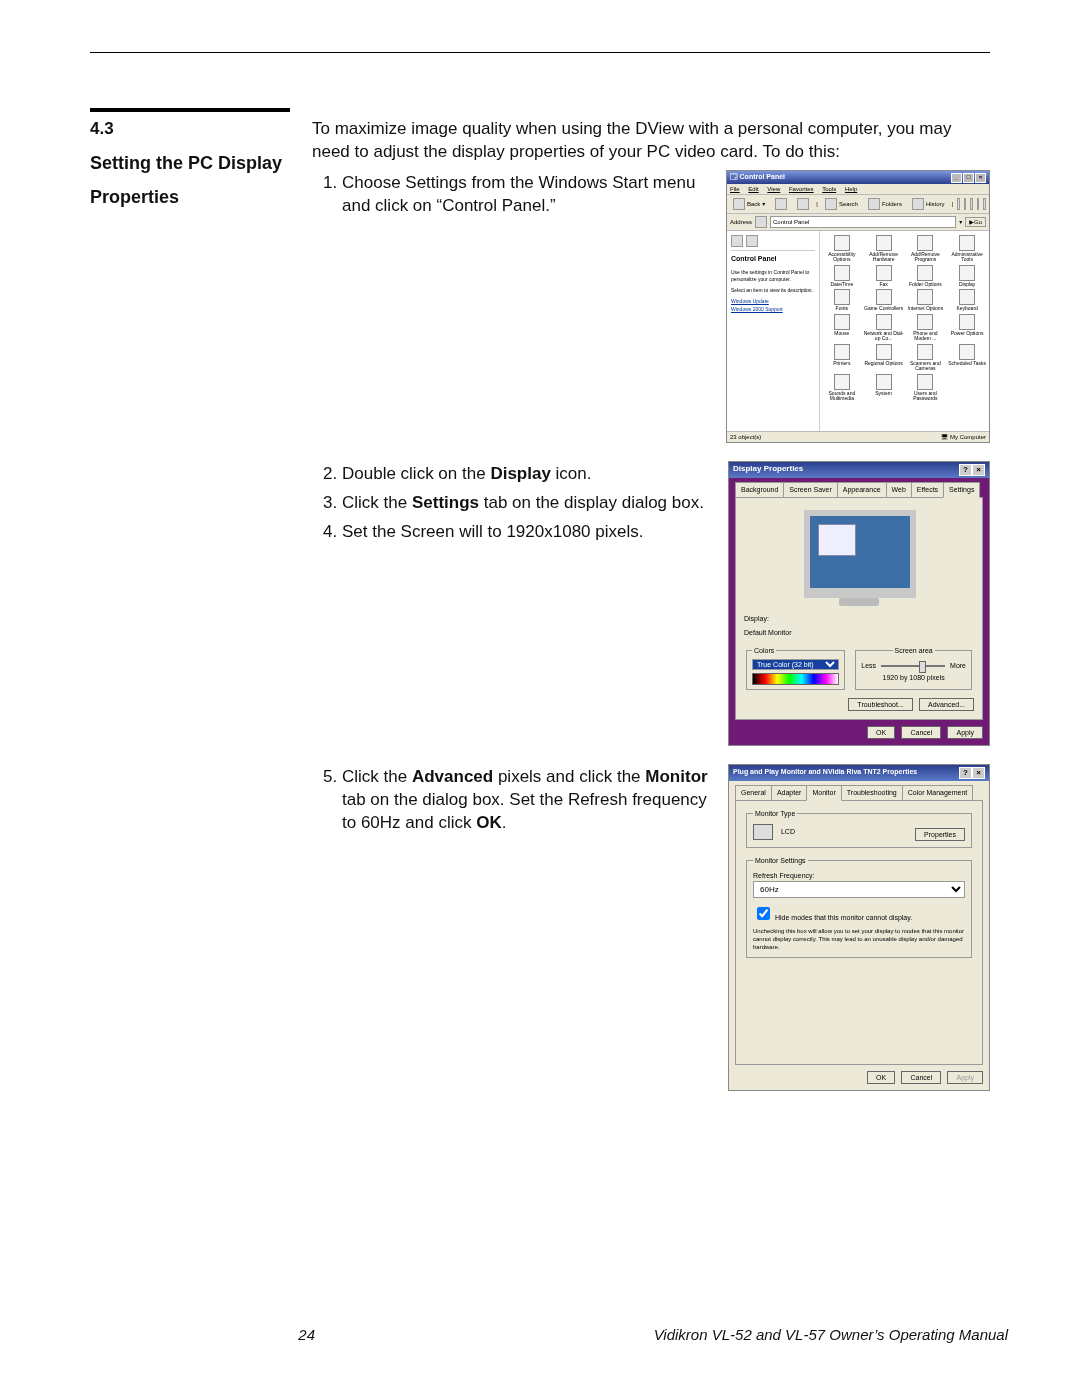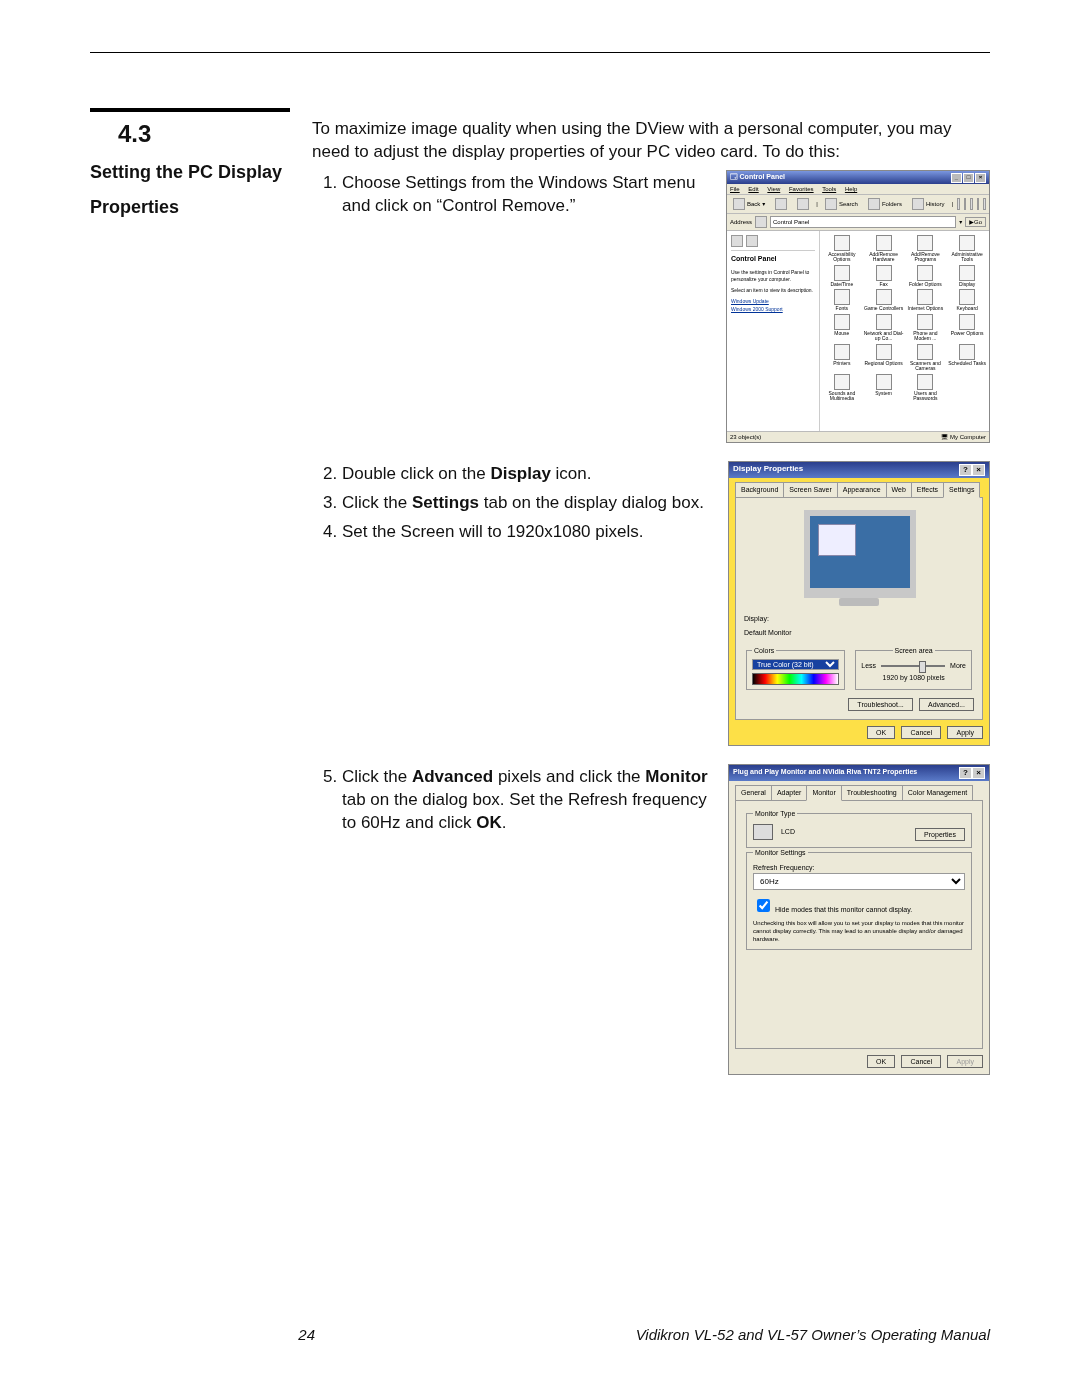--- a/index.html
+++ b/index.html
@@ -37,22 +37,21 @@
     display: flex;
     align-items: flex-start;
     gap: 22px;
   }
   .left-col {
     width: 200px;
     flex-shrink: 0;
   }
   .section-num {
     font-weight: 700;
-    font-size: 24px;
-    margin-left: 28px;
+    font-size: 17px;
   }
   .section-title {
     font-weight: 700;
     font-size: 18px;
     margin-top: 10px;
   }
   .right-col {
     flex: 1;
   }
   .intro {
@@ -190,21 +189,21 @@
     justify-content: space-between;
     font-size: 6px;
     background: #ece9d8;
   }
   
   .dp-window {
     width: 260px;
     border: 1px solid #888;
     font-family: Tahoma, sans-serif;
     font-size: 8px;
-    background: #fde047;
+    background: #701a75;
     color: #000;
   }
   .dp-title {
     background: linear-gradient(#2a3e8c,#5a7ac8);
     color: #fff;
     font-weight: 700;
     padding: 2px 4px;
     display: flex;
     justify-content: space-between;
   }
@@ -325,20 +324,21 @@
     border: 1px solid #888;
     font-family: Tahoma, sans-serif;
     font-size: 8px;
     background: #ece9d8;
     color: #000;
   }
   .adv-pane fieldset {
     border: 1px solid #999;
     padding: 6px;
     font-size: 7px;
+    margin-bottom: 8px;
   }
   .adv-pane .mon-ico {
     display: inline-block; width: 18px; height: 14px;
     border: 1px solid #666; background: #ddd;
     vertical-align: middle; margin-right: 6px;
   }
   .adv-pane .props-btn {
     float: right;
     margin-top: 4px;
   }
@@ -353,21 +353,21 @@
   .adv-pane .warn {
     font-size: 6px;
     margin-top: 4px;
   }
   .adv-spacer { height: 90px; }
   
   .page-footer {
     position: absolute;
     bottom: 52px;
     left: 90px;
-    right: 90px;
+    right: 72px;
     display: flex;
     align-items: flex-start;
     font-style: italic;
     font-size: 15px;
   }
   .page-footer .pg {
     width: 225px;
     text-align: right;
   }
   .page-footer .man {
@@ -389,21 +389,21 @@
       <div class="section-title">Setting the PC Display</div>
       <div class="section-title">Properties</div>
     </div>
 
     <div class="right-col">
       <div class="intro">To maximize image quality when using the DView with a personal computer, you may need to adjust the display properties of your PC video card. To do this:</div>
 
       <div class="step-block">
         <div class="step-text">
           <ol class="steps" start="1">
-            <li>Choose Settings from the Windows Start menu and click on “Control Remove.”</li>
+            <li>Choose Settings from the Windows Start menu and click on “Control Panel.”</li>
           </ol>
         </div>
         <div class="fig">
           <div class="cp-window">
             <div class="cp-title">
               <span>🗔 <span>Control Panel</span></span>
               <span class="btns">
                 <span>_</span><span>□</span><span>×</span>
               </span>
             </div>

